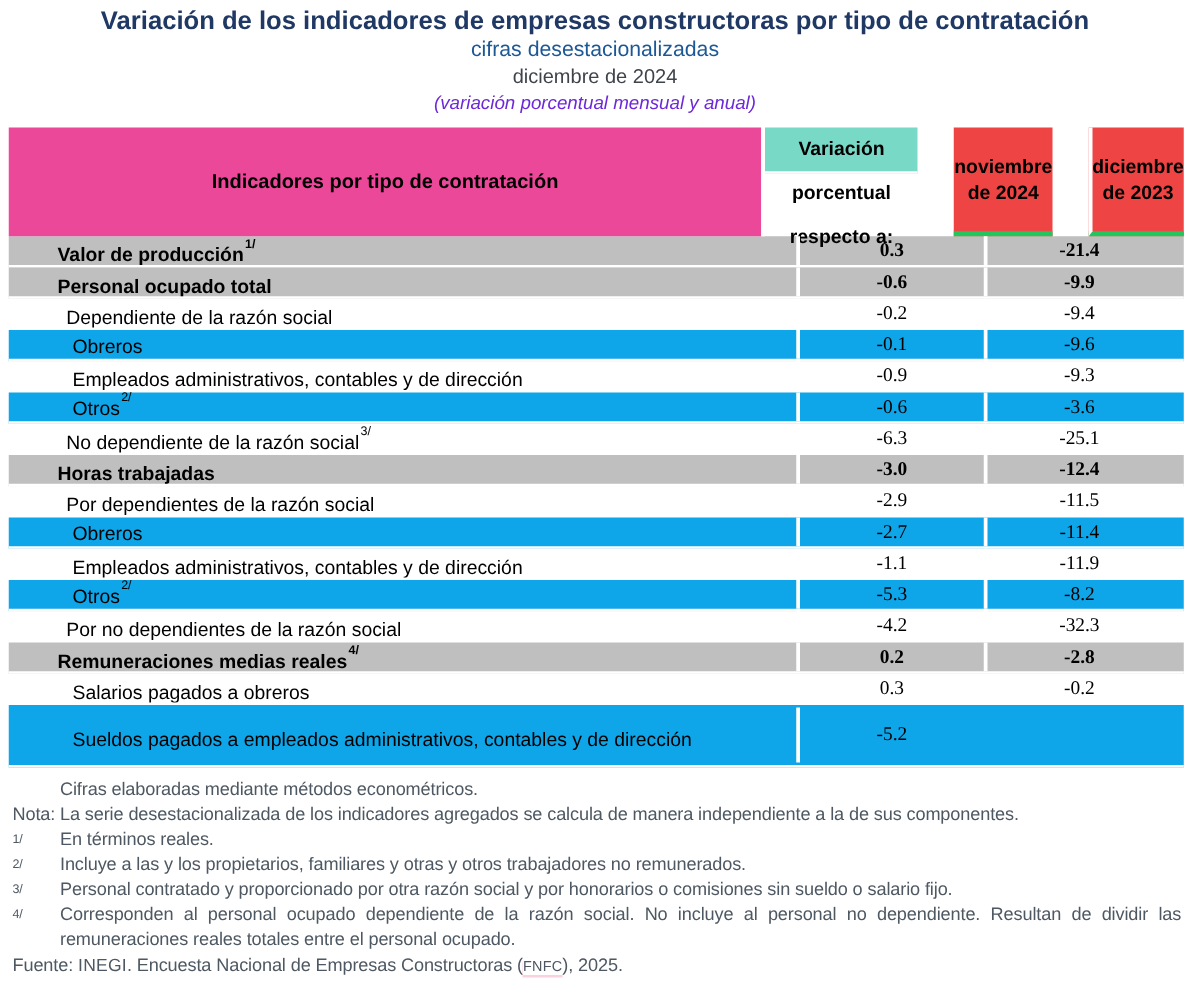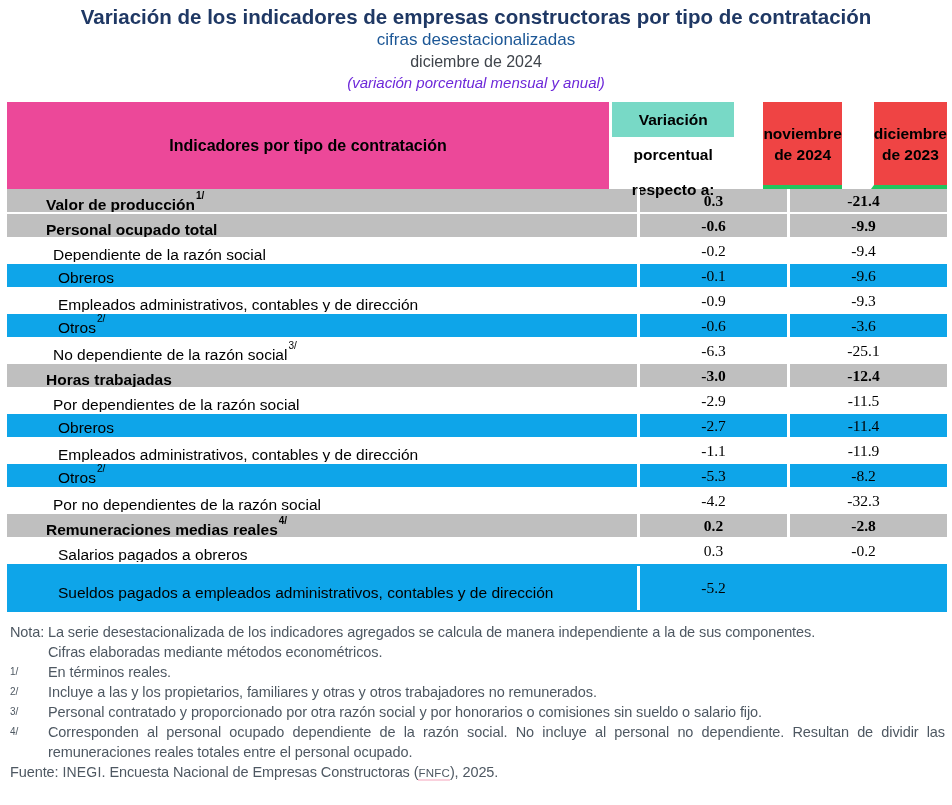--- a/index.html
+++ b/index.html
@@ -175,26 +175,26 @@
       <div class="cell-val">-0.2</div>
     </div>
     <div class="row alt ind2 tall">
       <div class="cell-label"><span>Sueldos pagados a empleados administrativos, contables y de dirección</span><sup></sup></div>
       <div class="cell-val">-5.2</div>
     </div>
   </div>
 
   <div class="notes">
     <div class="note-row">
+      <div class="nmark"></div>
+      <div class="ntext">Cifras elaboradas mediante métodos econométricos.</div>
+    </div>
+    <div class="note-row">
       <div class="nmark">Nota:</div>
       <div class="ntext just">La serie desestacionalizada de los indicadores agregados se calcula de manera independiente a la de sus componentes.</div>
-    </div>
-    <div class="note-row">
-      <div class="nmark"></div>
-      <div class="ntext">Cifras elaboradas mediante métodos econométricos.</div>
     </div>
     <div class="note-row">
       <div class="nmark sup">1/</div>
       <div class="ntext">En términos reales.</div>
     </div>
     <div class="note-row">
       <div class="nmark sup">2/</div>
       <div class="ntext">Incluye a las y los propietarios, familiares y otras y otros trabajadores no remunerados.</div>
     </div>
     <div class="note-row">

